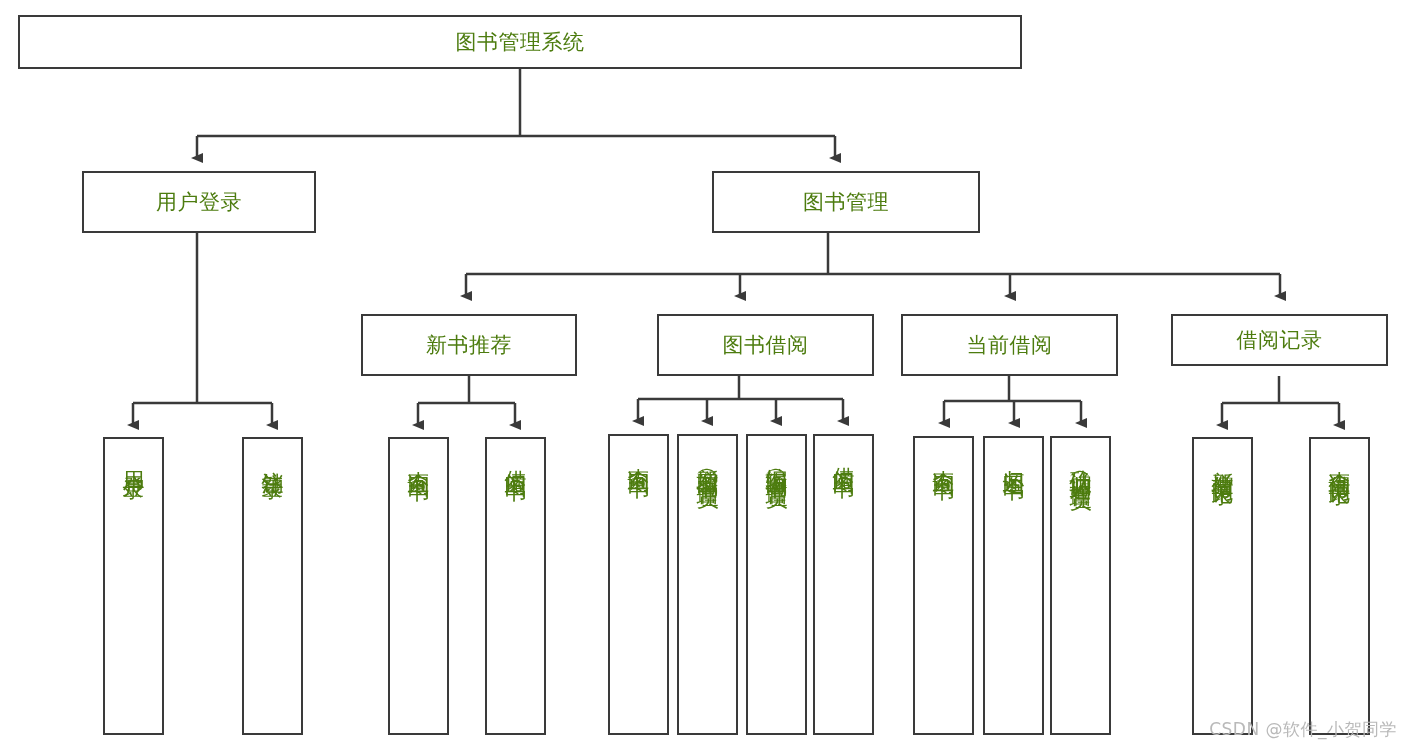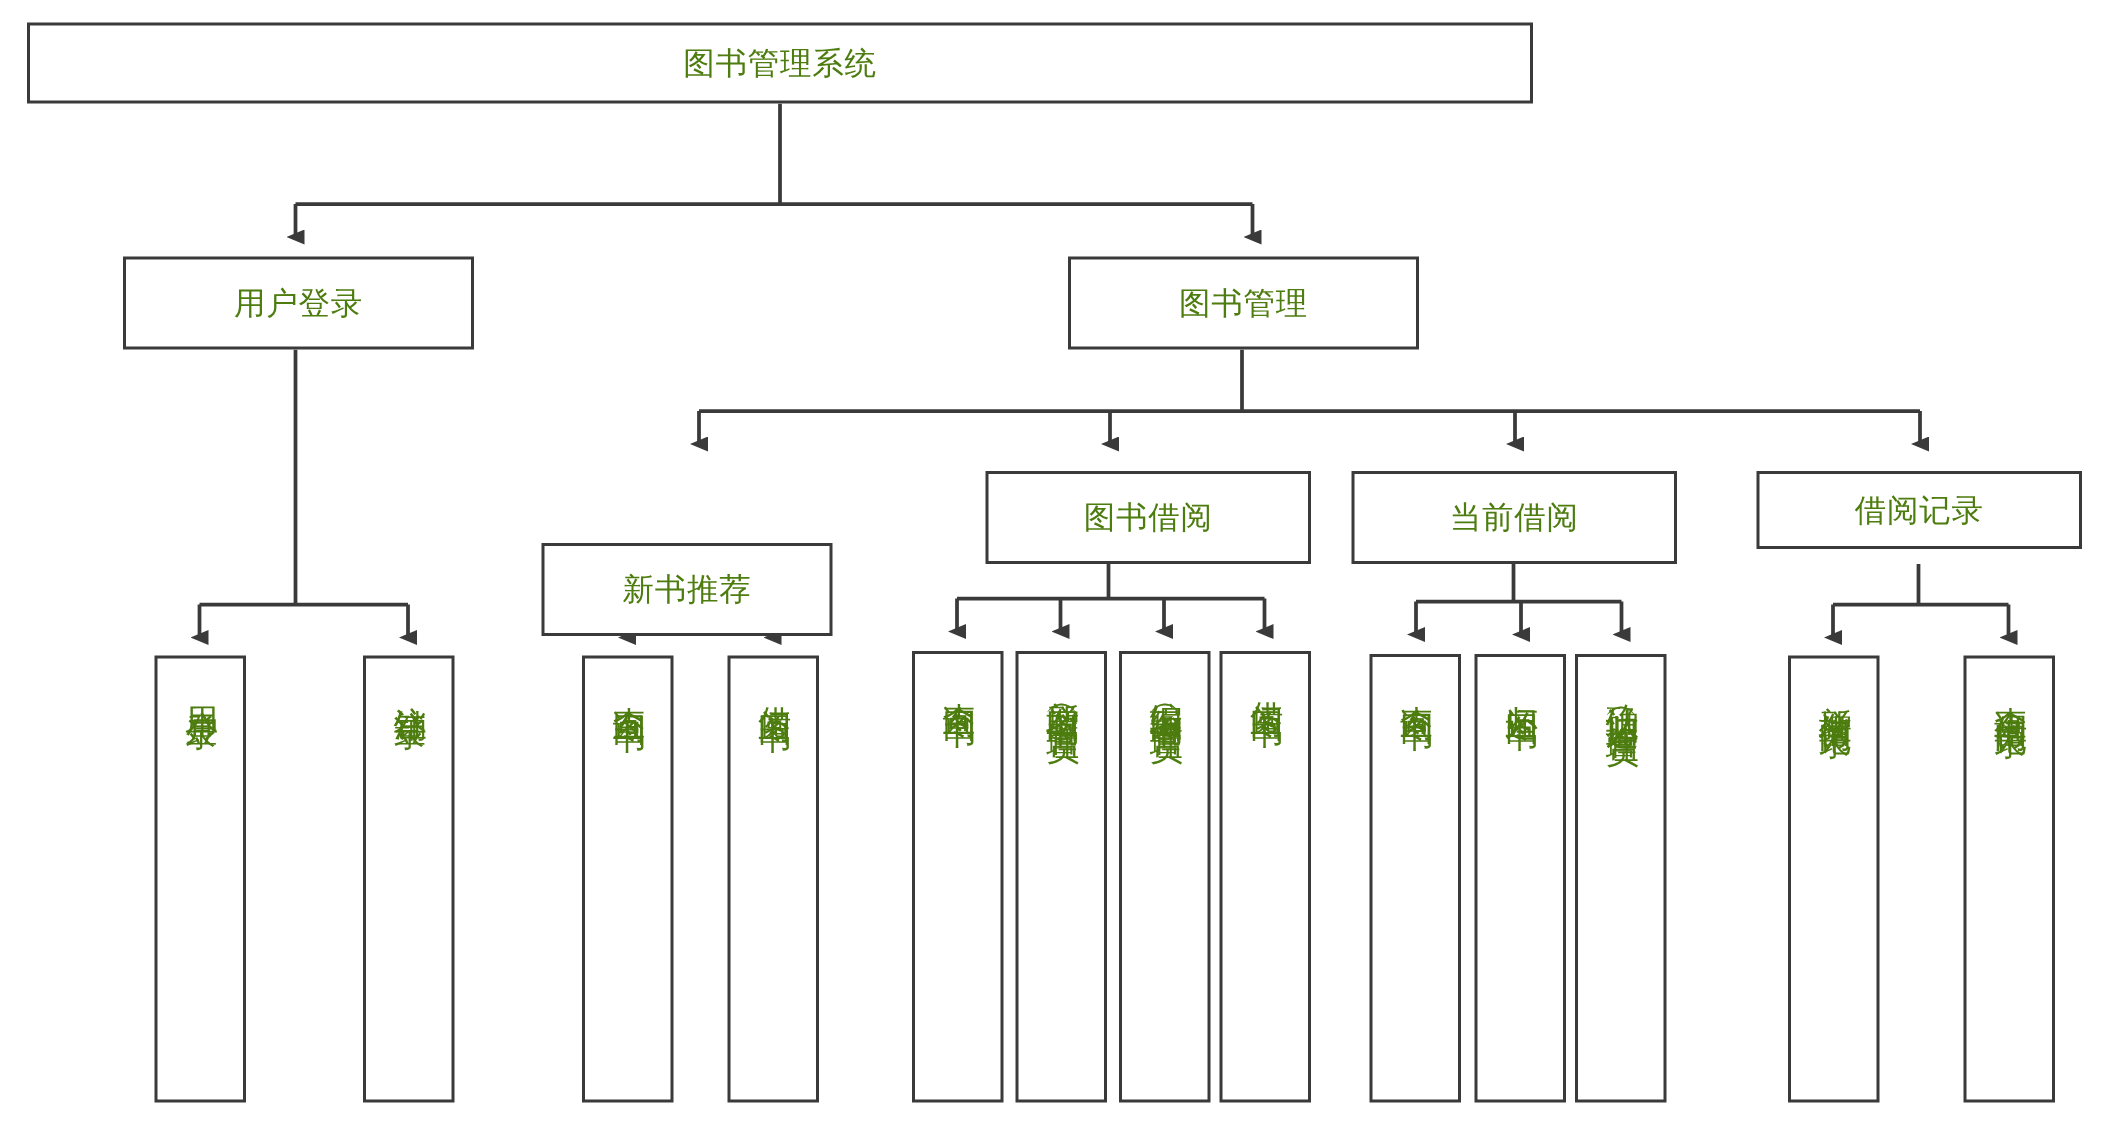--- a/index.html
+++ b/index.html
@@ -121,25 +121,25 @@
     </g>
   </svg>
 
   <div class="node horiz" style="left:18px; top:15px; width:1004px; height:54px;">
     <span class="lbl">图书管理系统</span>
   </div>
 
   <div class="node horiz" style="left:82px; top:171px; width:234px; height:62px;">
     <span class="lbl">用户登录</span>
   </div>
-  <div class="node horiz" style="left:712px; top:171px; width:234px; height:62px;">
+  <div class="node horiz" style="left:712px; top:171px; width:268px; height:62px;">
     <span class="lbl">图书管理</span>
   </div>
 
-  <div class="node horiz" style="left:361px; top:314px; width:194px; height:62px;margin-top:48px;">
+  <div class="node horiz" style="left:361px; top:314px; width:216px; height:62px;">
     <span class="lbl">新书推荐</span>
   </div>
   <div class="node horiz" style="left:631px; top:314px; width:217px; height:62px;margin-left:26px;">
     <span class="lbl">图书借阅</span>
   </div>
   <div class="node horiz" style="left:901px; top:314px; width:217px; height:62px;">
     <span class="lbl">当前借阅</span>
   </div>
   <div class="node horiz" style="left:1171px; top:314px; width:217px; height:52px;">
     <span class="lbl">借阅记录</span>
@@ -182,14 +182,15 @@
     <span class="lbl">确认归还（管理员）</span>
   </div>
 
   <div class="node vert" style="left:1192px; top:437px; width:61px; height:298px;">
     <span class="lbl">新增借阅记录</span>
   </div>
   <div class="node vert" style="left:1309px; top:437px; width:61px; height:298px;">
     <span class="lbl">查询借阅记录</span>
   </div>
 
+  <div id="watermark">CSDN @软件_小贺同学</div>
 
 </div>
 
 </body></html>

